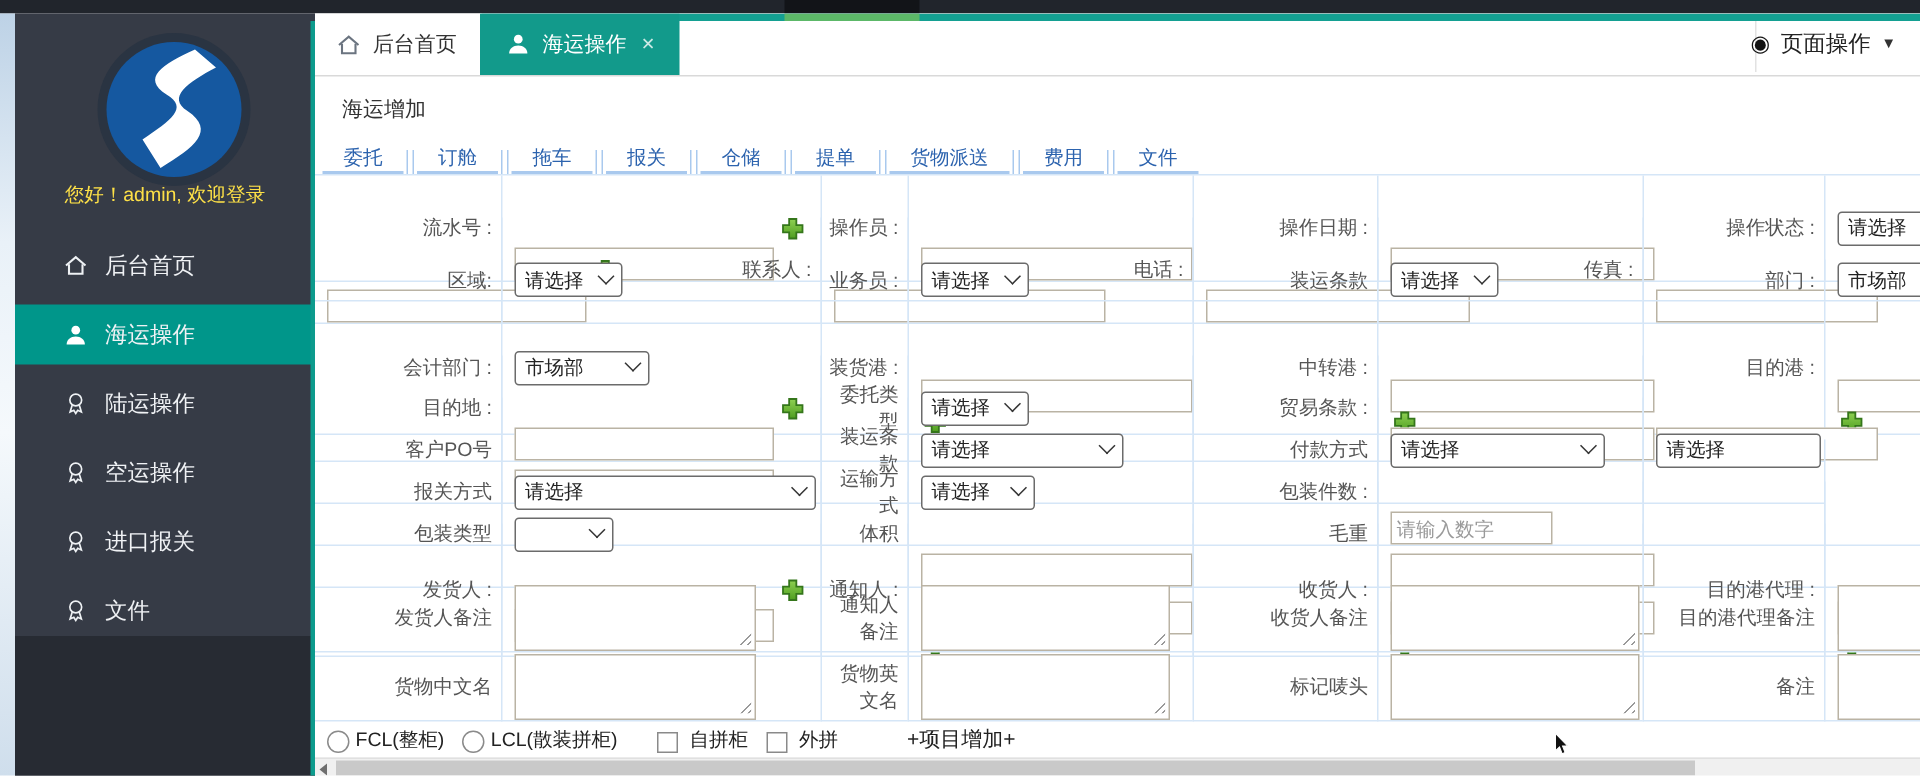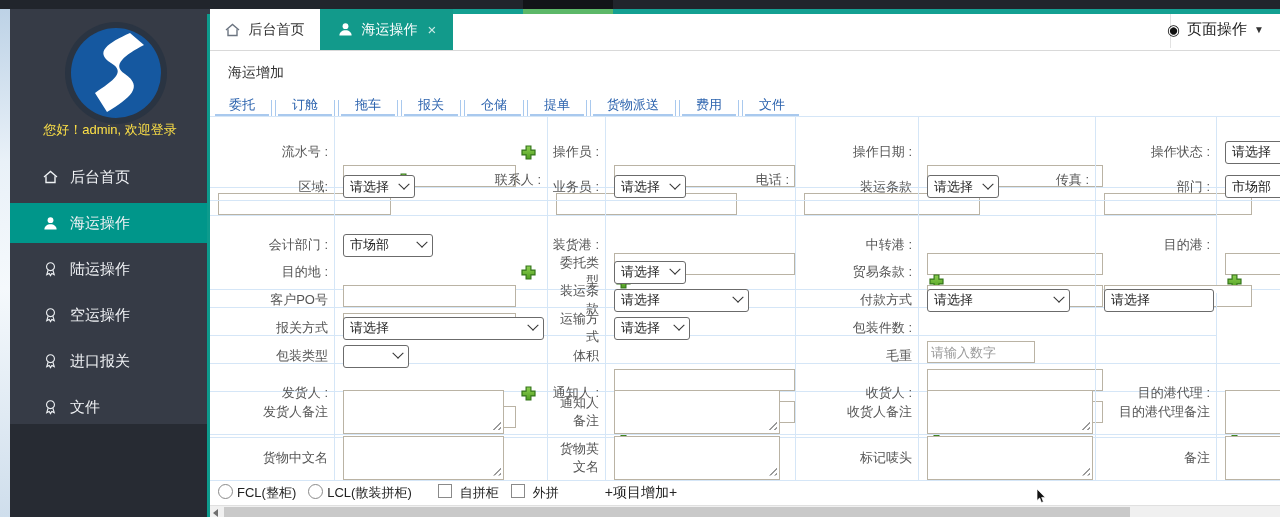--- a/index.html
+++ b/index.html
@@ -72,21 +72,21 @@
   .ta{border:1px solid #bab3a4;resize:none;outline:none;font-size:13px;
     font-family:"Liberation Sans","DejaVu Sans",sans-serif;}
   .tawrap::after{content:"";position:absolute;right:3px;bottom:4px;width:9px;height:9px;
     background:repeating-linear-gradient(135deg,#9a9a9a 0 1px,transparent 1px 3.5px);
     clip-path:polygon(100% 0,100% 100%,0 100%);pointer-events:none;}
   .chk{display:inline-block;width:12px;height:12px;border:1px solid #8a8a8a;background:#fff;
     margin-right:4px;flex:none;cursor:pointer;}
   
   #bottom-row{left:0;top:471px;width:1070px;height:25px;display:flex;align-items:center;
     padding-left:8px;font-size:13px;color:#222;}
-  .opt{display:inline-flex;align-items:flex-start;gap:4px;margin-right:12px;cursor:pointer;}
+  .opt{display:inline-flex;align-items:flex-end;gap:4px;margin-right:12px;cursor:pointer;}
   .opt.gap{margin-left:14px;}
   .radio{display:inline-block;width:13px;height:13px;border:1px solid #8a8a8a;border-radius:50%;background:#fff;}
   #add-project{margin-left:34px;font-size:14px;color:#222;cursor:pointer;}
   
   #hscroll{left:0;top:496px;width:1070px;height:12px;background:#f0f0f0;border-top:1px solid #e0e0e0;}
   #hs-left{left:3px;top:3px;width:0;height:0;border-top:4px solid transparent;border-bottom:4px solid transparent;
     border-right:5px solid #6f6f6f;}
   #hs-thumb{left:14px;top:1px;width:906px;height:10px;background:#c9c9c9;}
   #cursor{left:1036px;top:489px;}
 </style>

